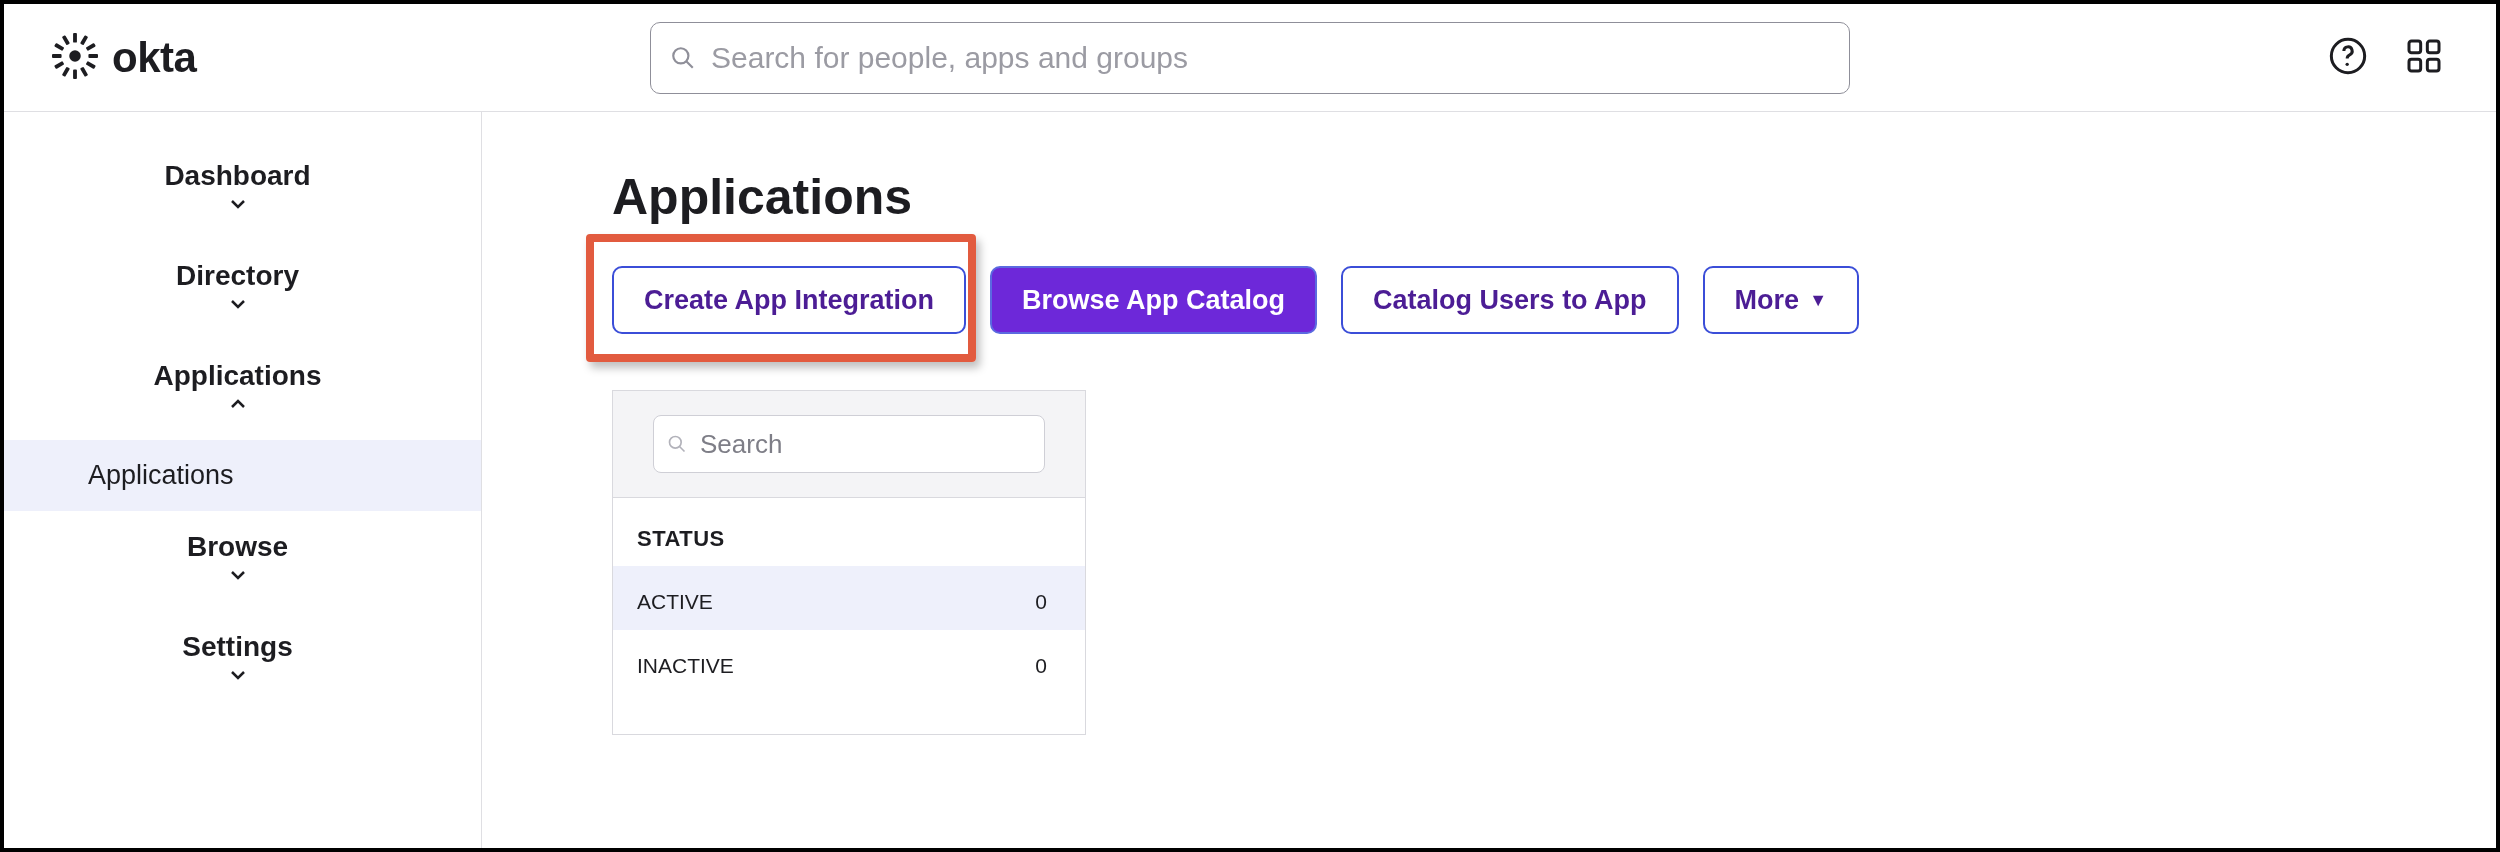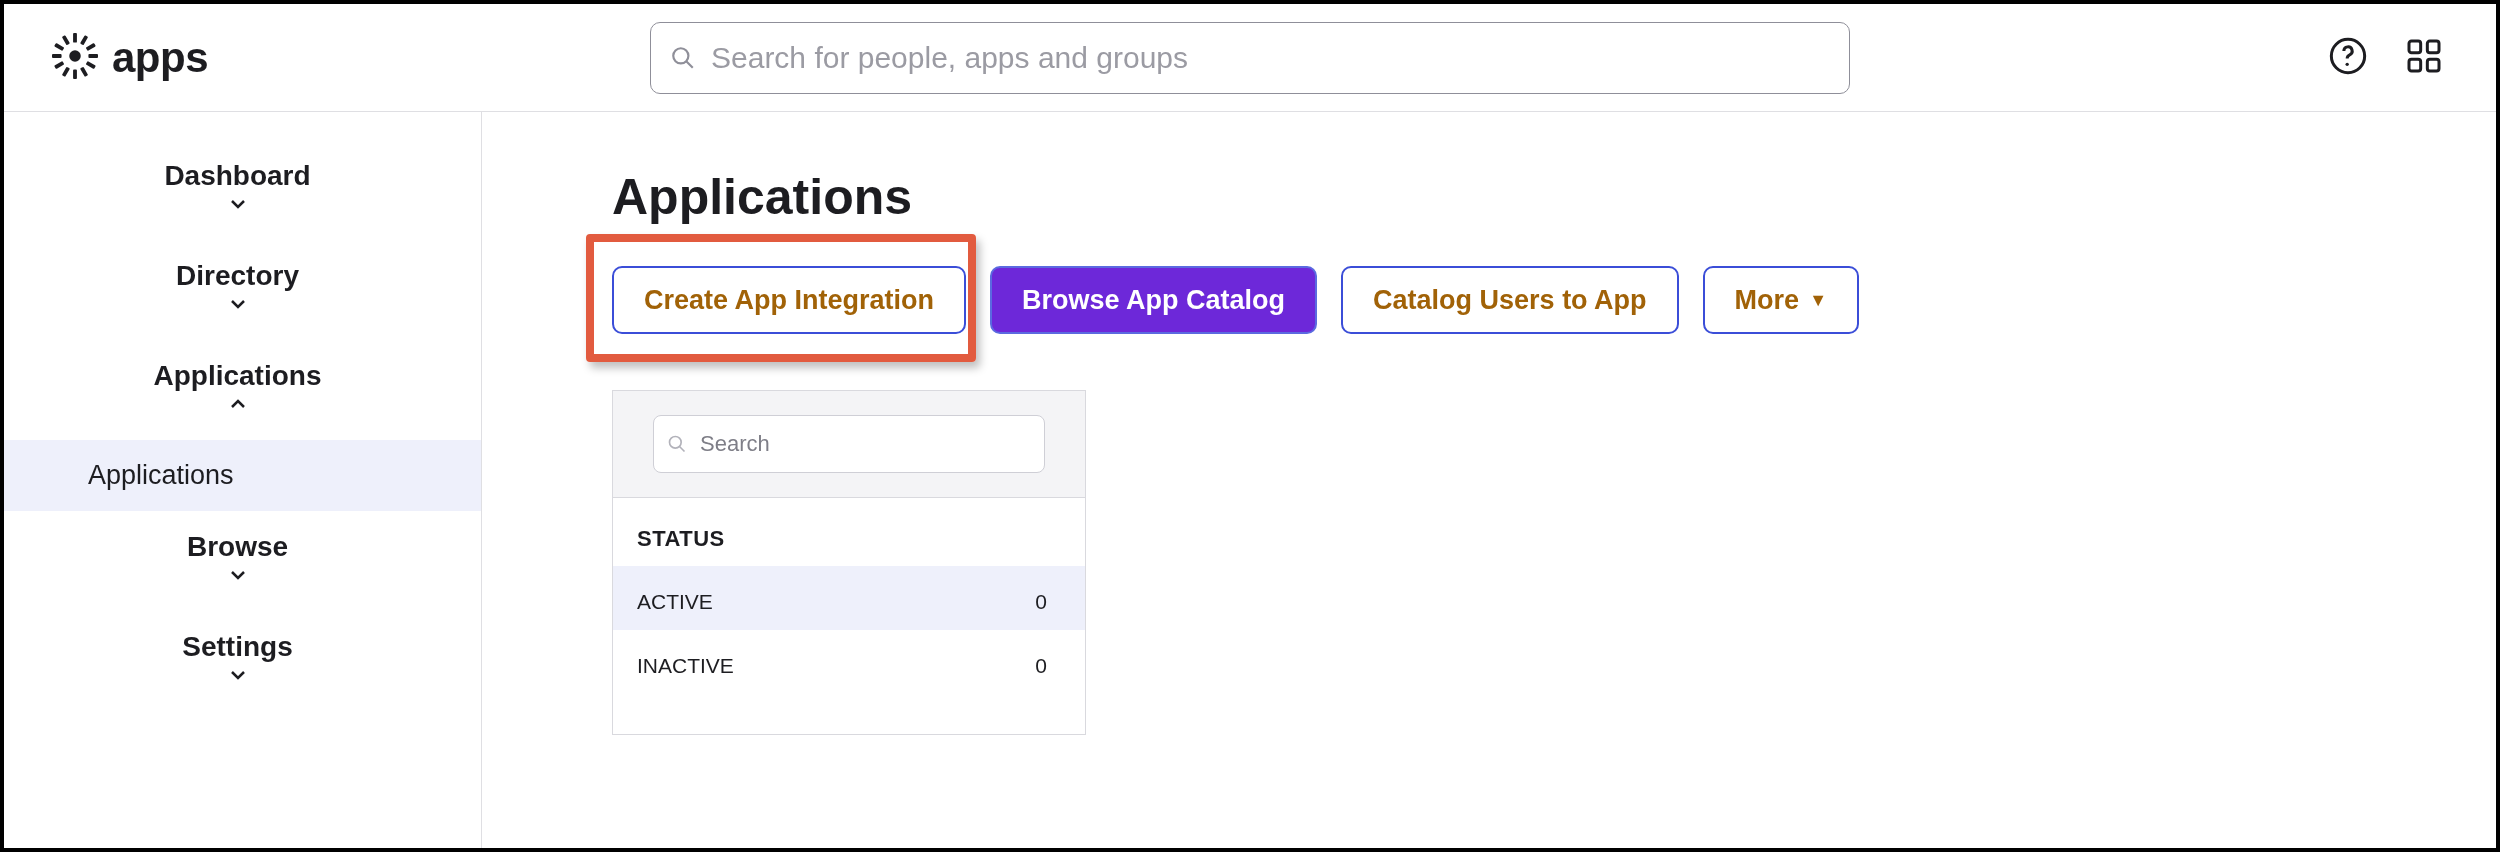--- a/index.html
+++ b/index.html
@@ -26,31 +26,31 @@
   .nav-item .label { font-size: 28px; font-weight: 600; }
   .nav-item .chev { width: 24px; height: 24px; }
   .nav-sub { background: #eef0fb; padding: 20px 44px 20px 84px; font-size: 27px; font-weight: 400; cursor: pointer; }
 
   
   .main { flex: 1; padding: 56px 0 0 0; position: relative; }
   .main-inner { margin-left: 130px; width: 1780px; }
   .page-title { font-size: 50px; font-weight: 600; margin-bottom: 40px; }
   .button-row { display: flex; align-items: center; gap: 24px; margin-bottom: 56px; position: relative; }
   .btn { height: 68px; display: inline-flex; align-items: center; justify-content: center; padding: 0 30px; border-radius: 10px; font-size: 27px; font-weight: 600; cursor: pointer; white-space: nowrap; }
-  .btn-outline { background: #fff; color: #a16207; border: 2px solid #3b4ed8; }
+  .btn-outline { background: #fff; color: #4c1d95; border: 2px solid #3b4ed8; }
   .btn-solid  { background: #6d28d9; color: #fff; border: 2px solid #5b6ae0; }
   .btn-more .tri { margin-left: 10px; font-size: 18px; }
 
   
   .highlight-box { position: absolute; border: 8px solid #e25b3f; border-radius: 4px; box-shadow: 4px 6px 8px rgba(0,0,0,.25); pointer-events: none; }
 
   
   .panel { border: 1px solid #d9d9de; background: #f4f4f6; width: 474px; }
   .panel-search-row { padding: 24px 40px; }
-  .panel-search { width: 100%; height: 58px; border: 1.5px solid #cfcfd6; border-radius: 8px; padding: 0 16px 0 46px; font-size: 22px; background: #fff; }
+  .panel-search { width: 100%; height: 58px; border: 1.5px solid #cfcfd6; border-radius: 8px; padding: 0 16px 0 46px; font-size: 26px; background: #fff; }
   .panel-search::placeholder { color: #7e7e87; }
   .panel-search-wrap { position: relative; }
   .panel-search-wrap .mini-search-icon { position: absolute; left: 14px; top: 50%; transform: translateY(-50%); width: 20px; height: 20px; color: #b2b2ba; }
   .status-box { background: #fff; border-top: 1px solid #d9d9de; padding: 28px 0 40px 0; }
   .status-header { font-size: 22px; font-weight: 700; letter-spacing: .5px; padding: 0 24px 14px 24px; }
   .status-row { display: flex; justify-content: space-between; align-items: center; padding: 24px 38px 16px 24px; font-size: 21px; }
   .status-row.active { background: #eef0fb; }
 </style>
 </head>
 <body>
@@ -97,21 +97,21 @@
             <g transform="rotate(300)">
                   <rect x="-2" y="-24" width="4" height="10" rx="1"></rect>
                 </g>
             <g transform="rotate(330)">
                   <rect x="-2" y="-24" width="4" height="10" rx="1"></rect>
                 </g>
           </g>
             </g>
         </svg>
       </span>
-      <span class="brand-word">apps</span>
+      <span class="brand-word">okta</span>
     </div>
 
     <div class="search-wrap">
       <span>
         <svg class="search-icon-top" viewBox="0 0 24 24" fill="none" stroke="currentColor" stroke-width="2">
           <circle cx="10" cy="10" r="7"></circle>
             <line x1="21" y1="21" x2="15" y2="15"></line>
         </svg>
       </span>
       <input class="global-search" type="text" placeholder="Search for people, apps and groups" style="">

